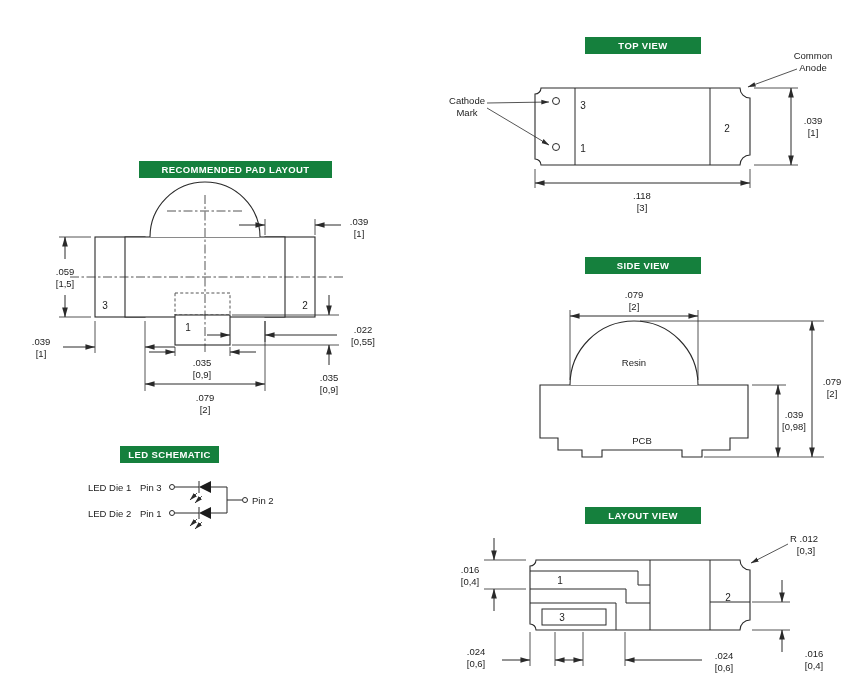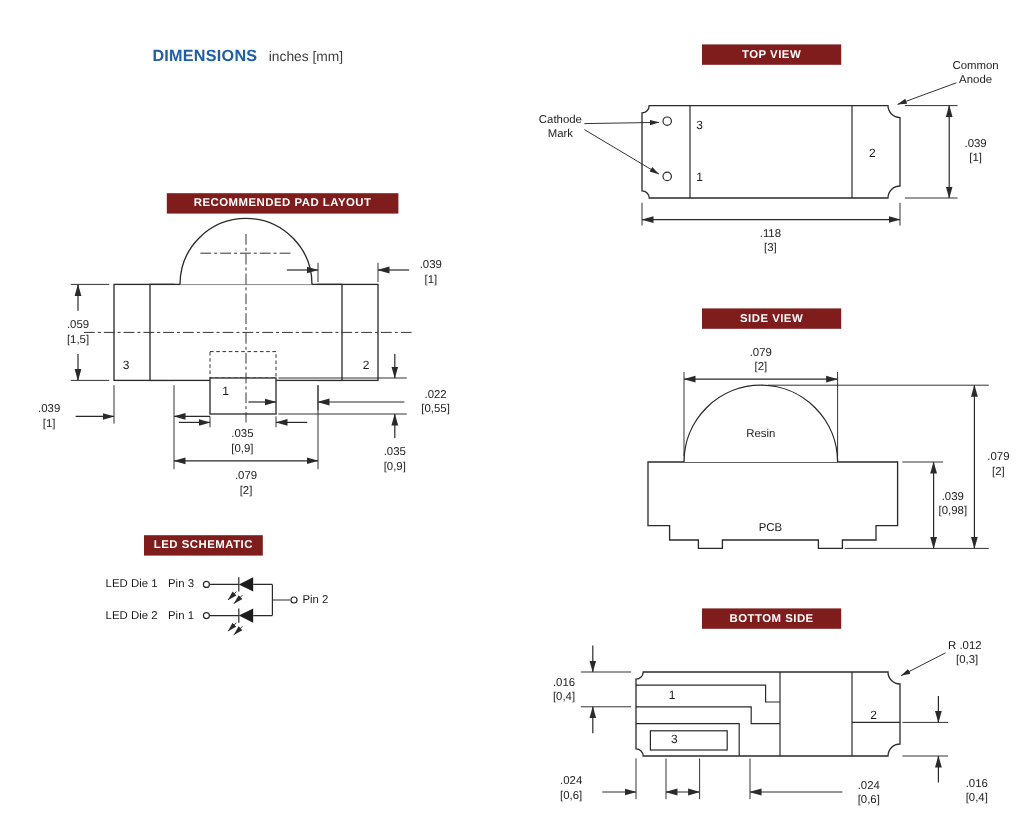--- a/index.html
+++ b/index.html
@@ -1,21 +1,21 @@
 <!DOCTYPE html>
 <html><head>
 <meta charset="utf-8">
 <style>
   html,body{margin:0;padding:0;background:#ffffff;}
   .page{position:relative;width:850px;height:682px;background:#ffffff;
         font-family:"Liberation Sans",sans-serif;overflow:hidden;}
   .title{position:absolute;left:127px;top:38px;white-space:nowrap;}
   .title .main{color:#1e5ea5;font-size:13.5px;font-weight:bold;letter-spacing:.2px;}
   .title .sub{color:#3c3c3c;font-size:11.5px;margin-left:5px;}
-  .badge{position:absolute;height:17px;line-height:17px;background:#7f1d1d;color:#ffffff;
+  .badge{position:absolute;height:17px;line-height:17px;background:#15803d;color:#ffffff;
          font-size:9.5px;font-weight:bold;text-align:center;letter-spacing:.4px;}
   .panel{position:absolute;}
   svg{font-family:"Liberation Sans",sans-serif;}
   svg text{fill:#1c1c1c;font-size:9.5px;}
   svg text.pin{font-size:10px;}
   .ln{stroke:#2a2a2a;stroke-width:1;fill:none;}
   .thin{stroke:#2a2a2a;stroke-width:.8;fill:none;}
   .shape{fill:#ffffff;stroke:#2a2a2a;stroke-width:1.1;}
   .cl{stroke:#2a2a2a;stroke-width:.8;fill:none;stroke-dasharray:9 2.5 2.5 2.5;}
   .dash{stroke:#2a2a2a;stroke-width:.8;fill:none;stroke-dasharray:3 2.2;}
@@ -26,30 +26,26 @@
 <div class="page">
 
   <svg width="0" height="0" style="position:absolute">
     <defs>
       <marker id="arw" viewBox="0 0 12 8" refX="11.5" refY="4" markerWidth="10" markerHeight="7" orient="auto-start-reverse">
         <path d="M0,0.6 L12,4 L0,7.4 Z" fill="#2a2a2a"></path>
       </marker>
     </defs>
   </svg>
 
-  <div class="title">
-    <span class="main">DIMENSIONS</span>
-    <span class="sub">inches [mm]</span>
-  </div>
 
   <div class="badge" style="left:103px;top:161px;width:193px;margin-left:36px;">RECOMMENDED PAD LAYOUT</div>
   <div class="badge" style="left:120px;top:446px;width:99px;">LED SCHEMATIC</div>
   <div class="badge" style="left:585px;top:37px;width:116px;">TOP VIEW</div>
   <div class="badge" style="left:585px;top:257px;width:116px;">SIDE VIEW</div>
-  <div class="badge" style="left:585px;top:507px;width:116px;">BOTTOM SIDE</div>
+  <div class="badge" style="left:585px;top:507px;width:116px;">LAYOUT VIEW</div>
 
   <svg class="panel" style="left:25px;top:175px;" width="400" height="260" viewBox="0 0 400 260">
     <g>
       <rect class="shape" x="70" y="62" width="50" height="80"></rect>
       <rect class="shape" x="240" y="62" width="50" height="80"></rect>
       <rect class="shape" x="100" y="62" width="160" height="80" fill="none"></rect>
       <path class="shape" d="M125,62 A55 55 0 0 1 235,62" fill="none"></path>
       <rect class="dash" x="150" y="118" width="55" height="22"></rect>
       <rect class="shape" x="150" y="140" width="55" height="30"></rect>
       <line class="cl" x1="45" y1="102" x2="318" y2="102"></line>

